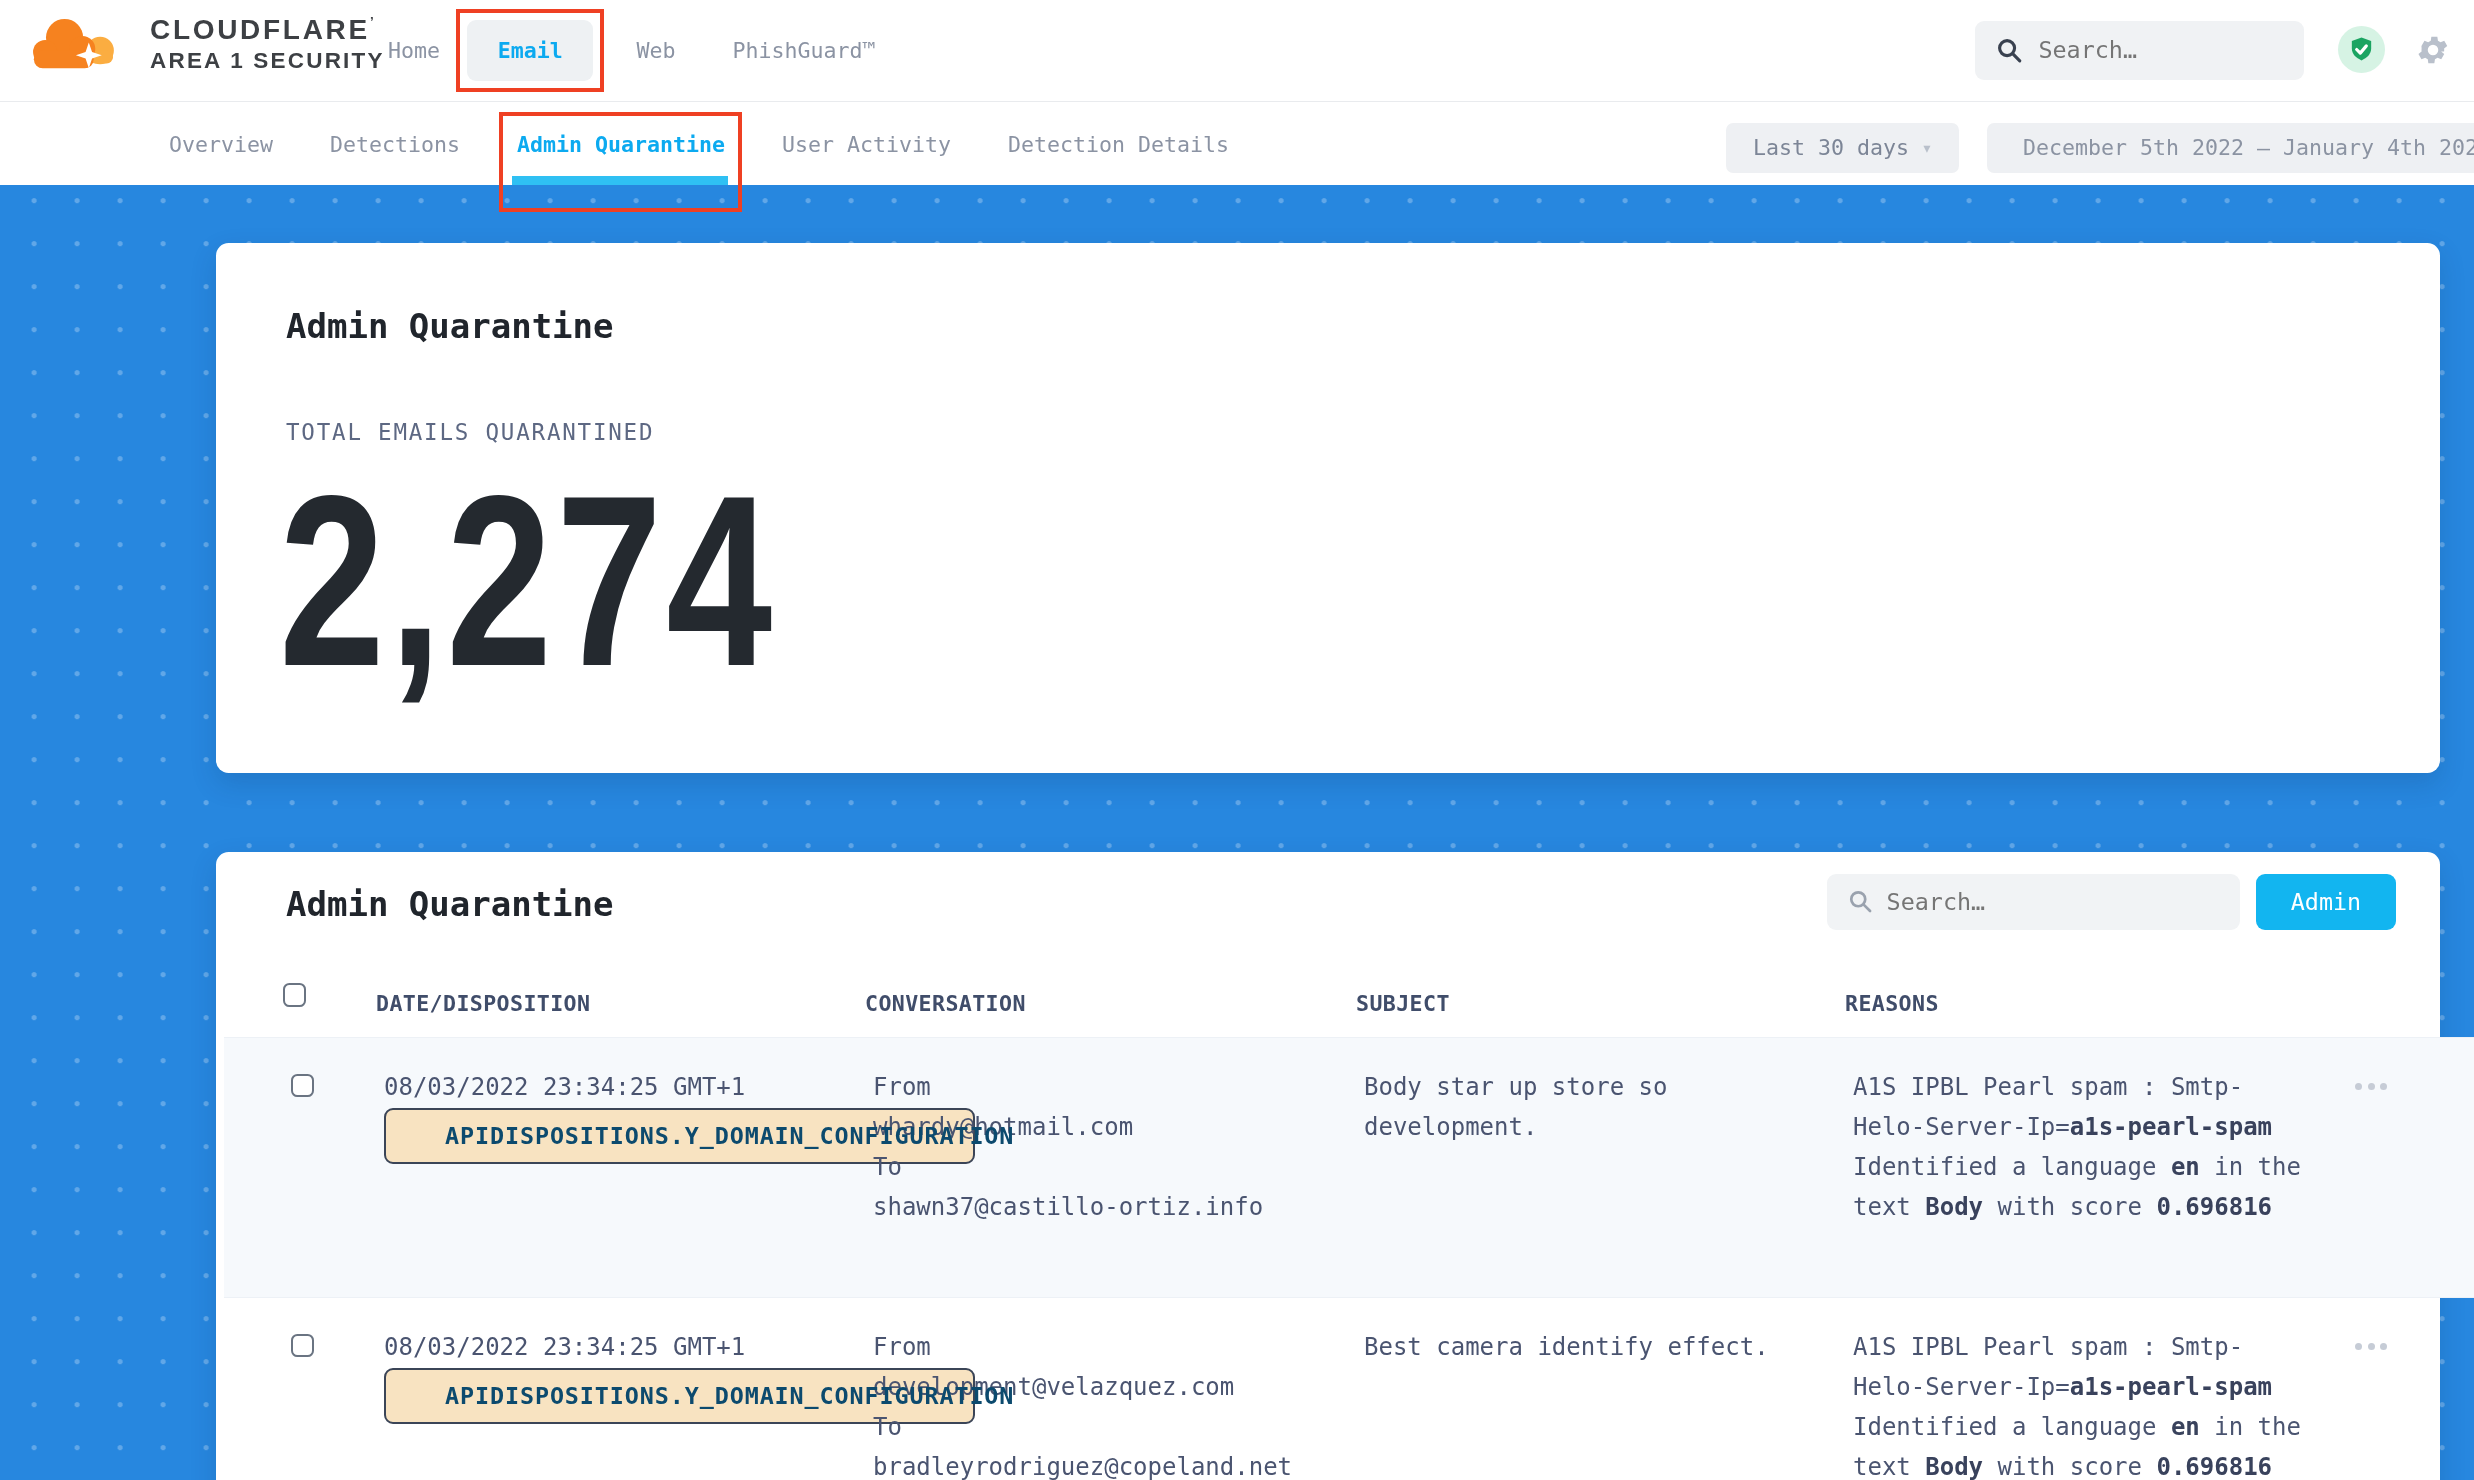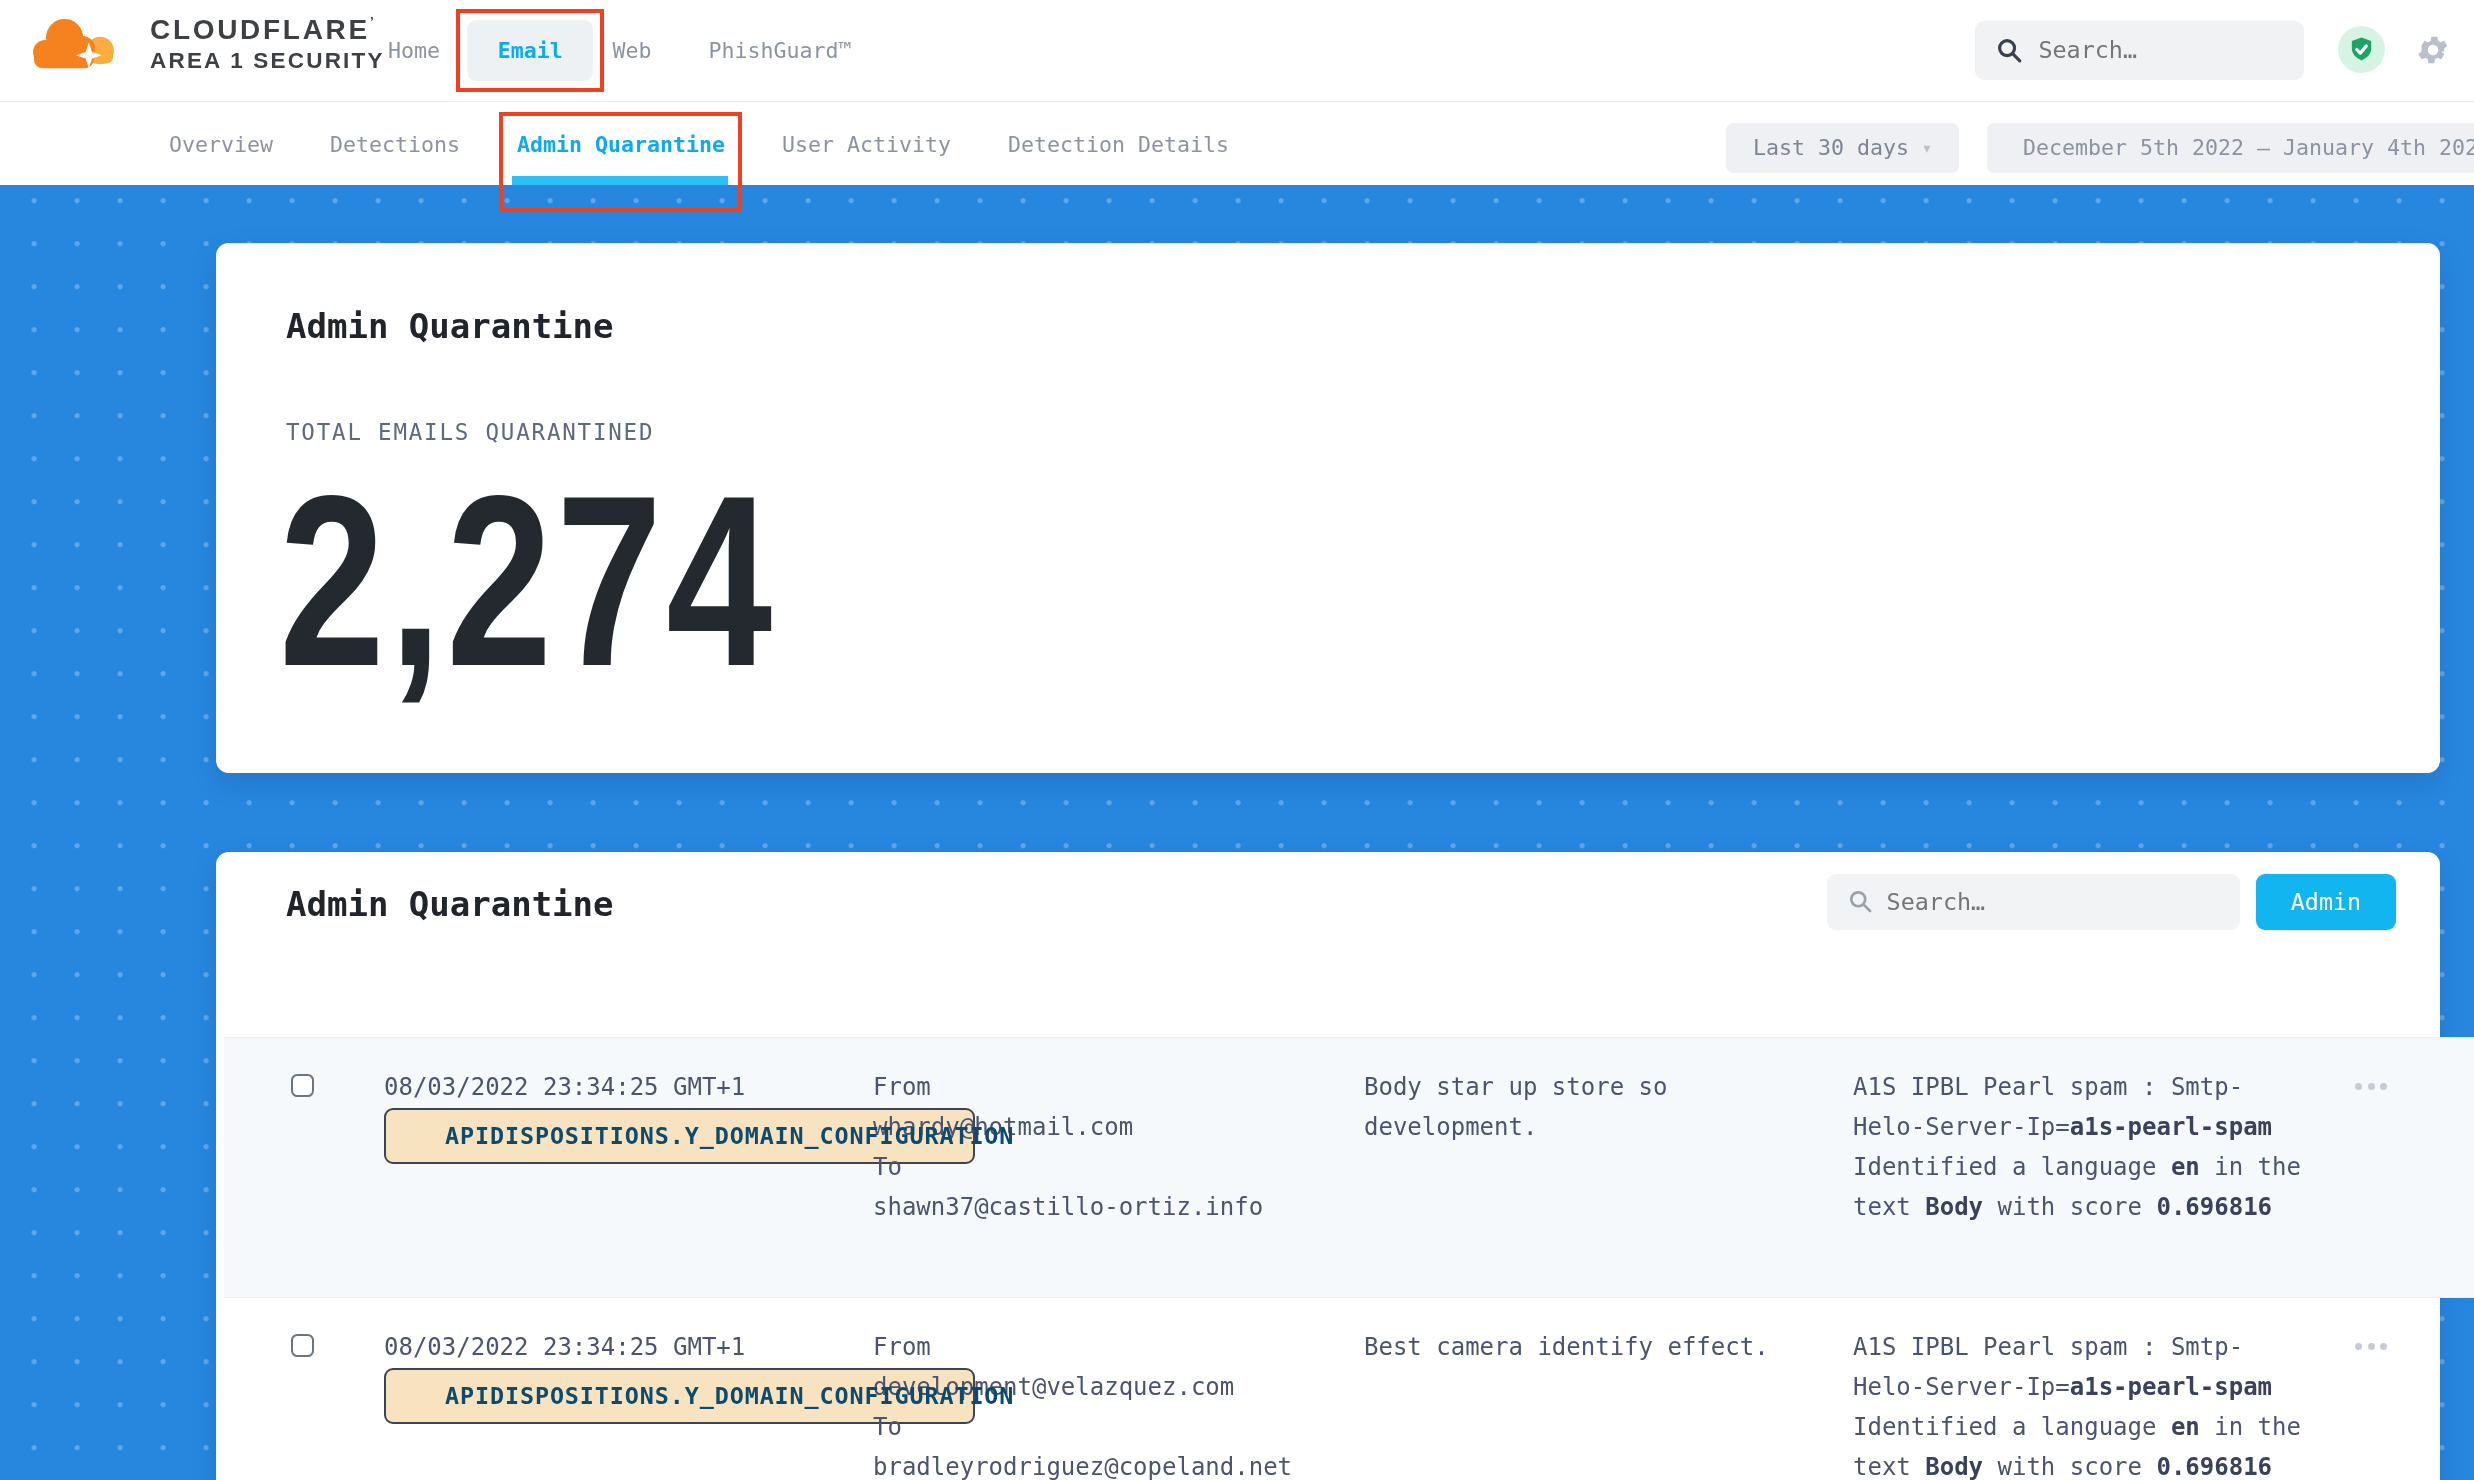--- a/index.html
+++ b/index.html
@@ -17,21 +17,21 @@
   .brand-name { font-size:28px; font-weight:bold; letter-spacing:2.7px; }
   .brand-name .tick { font-size:13.5px; vertical-align:top; }
   .brand-sub { font-size:22.5px; font-weight:bold; letter-spacing:2.2px; margin-top:2.7px; }
 
   .topnav { position:absolute; left:388px; top:0; height:101px; display:flex; align-items:center;
             font-size:21.6px; color:#8b93a3; }
   .topnav a { color:inherit; text-decoration:none; cursor:pointer; }
   .redbox { border:4.5px solid #ef4023; padding:7.2px; margin-left:16px; }
   .email-pill { display:flex; align-items:center; justify-content:center; height:61px; padding:0 30.5px;
             background:#eef1f3; border-radius:9px; color:#0caaf0; font-weight:bold; }
-  .nav-web { margin-left:8px; }
+  .nav-web { margin-left:32px; }
   .nav-pg { margin-left:57px; }
   .nav-home { margin-left:0; }
 
   .top-search { position:absolute; left:1975px; top:20.7px; width:329px; height:59px; background:#f0f2f4;
             border-radius:9px; display:flex; align-items:center; gap:14.4px; padding-left:20px;
             color:#8b93a2; font-size:23.4px; }
   .top-search .mag { color:#39414f; width:29px; height:29px; flex:0 0 auto; }
   .top-search input { border:none; outline:none; background:transparent; font:inherit; color:#8b93a2; width:225px; }
   .shield-badge { position:absolute; left:2338px; top:26px; width:47px; height:47px; border-radius:50%;
             background:#d6f3e4; display:flex; align-items:center; justify-content:center; cursor:pointer; }
@@ -185,20 +185,27 @@
 
     <div class="table-search">
       <svg class="mag" viewBox="0 0 24 24" fill="none" stroke="currentColor" stroke-width="2.4">
         <circle cx="10" cy="10" r="6.2"></circle>
           <line x1="14.8" y1="14.8" x2="20.5" y2="20.5" stroke-linecap="round"></line>
       </svg>
       <input type="text" placeholder="Search…" style="">
     </div>
     <button class="filter-btn">Admin</button>
 
+    <div class="thead">
+      <div class="checkbox"></div>
+      <div class="col-label col-date">DATE/DISPOSITION</div>
+      <div class="col-label col-conv">CONVERSATION</div>
+      <div class="col-label col-subj">SUBJECT</div>
+      <div class="col-label col-reasons">REASONS</div>
+    </div>
 
     <div>
         <div class="row row-odd" style="top: 185px; height: 261px;">
     <div class="badge-bg"></div>
     <div class="cell cell-check">
       <div class="checkbox"></div>
     </div>
     <div class="cell cell-date">08/03/2022 23:34:25 GMT+1</div>
     <div class="cell cell-conv">
       <div>From</div>

